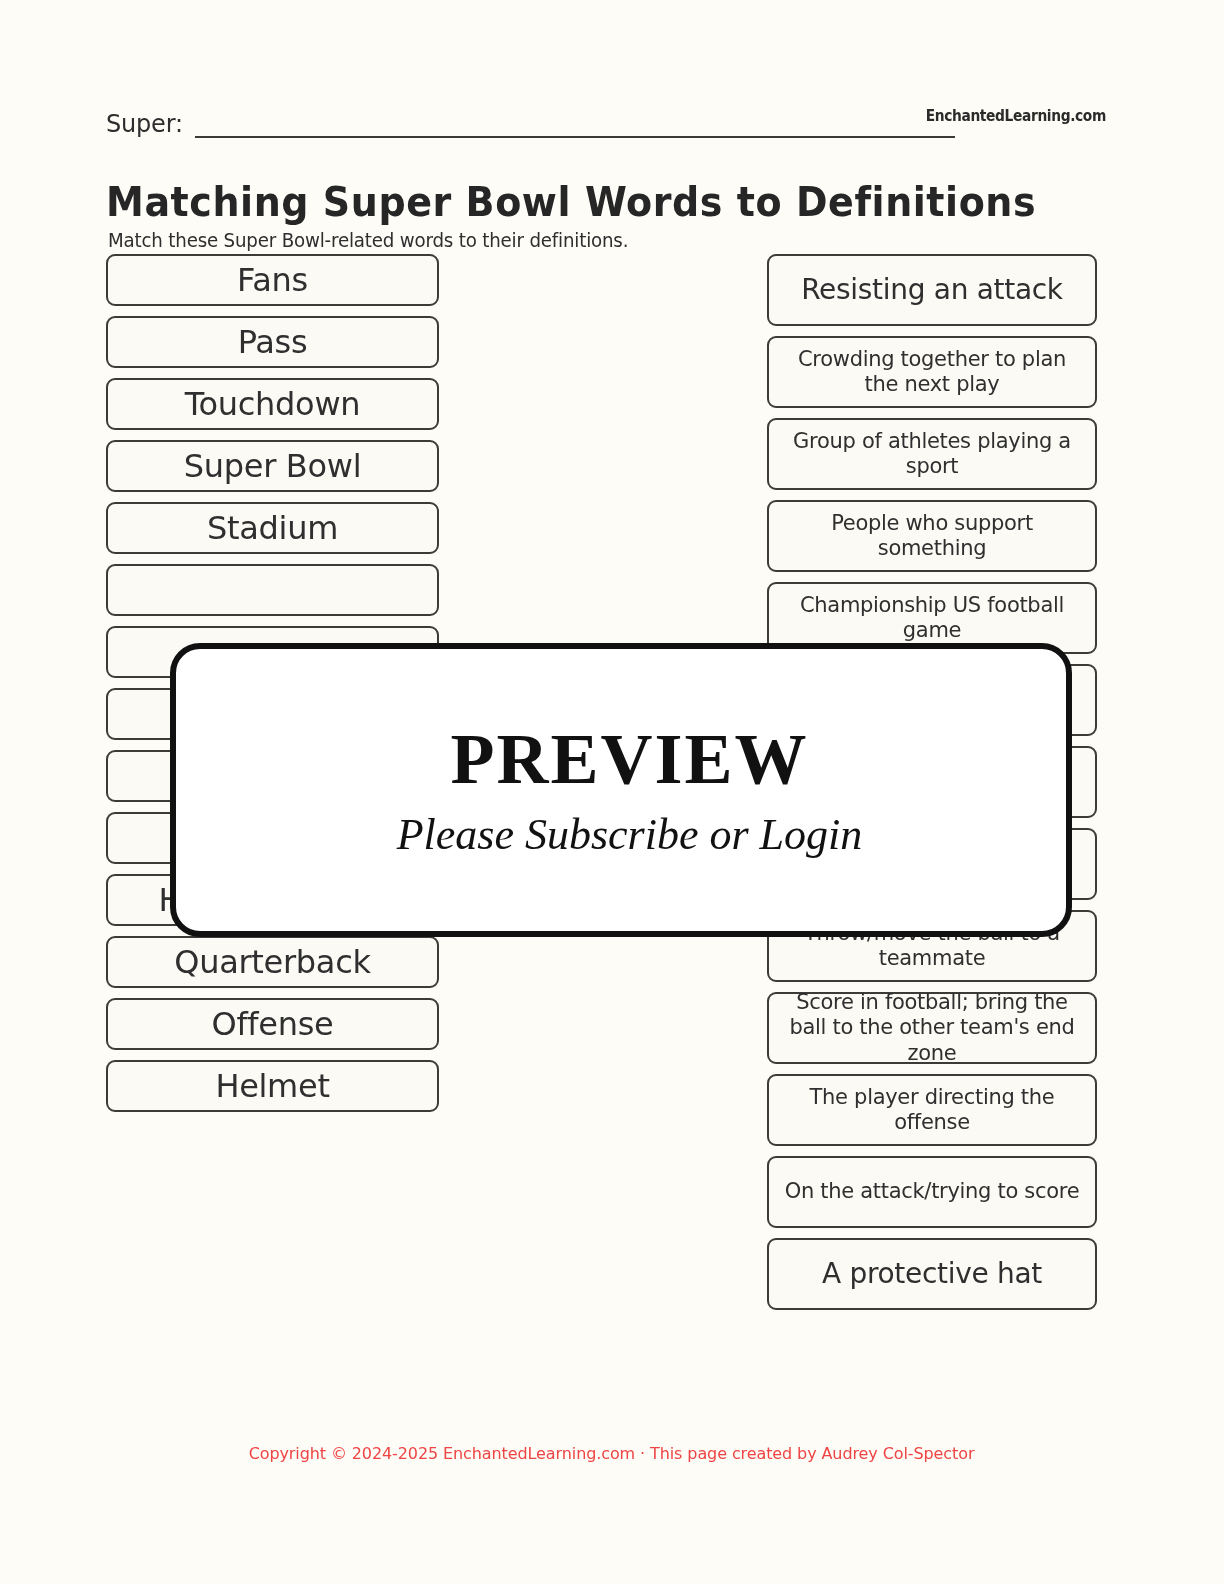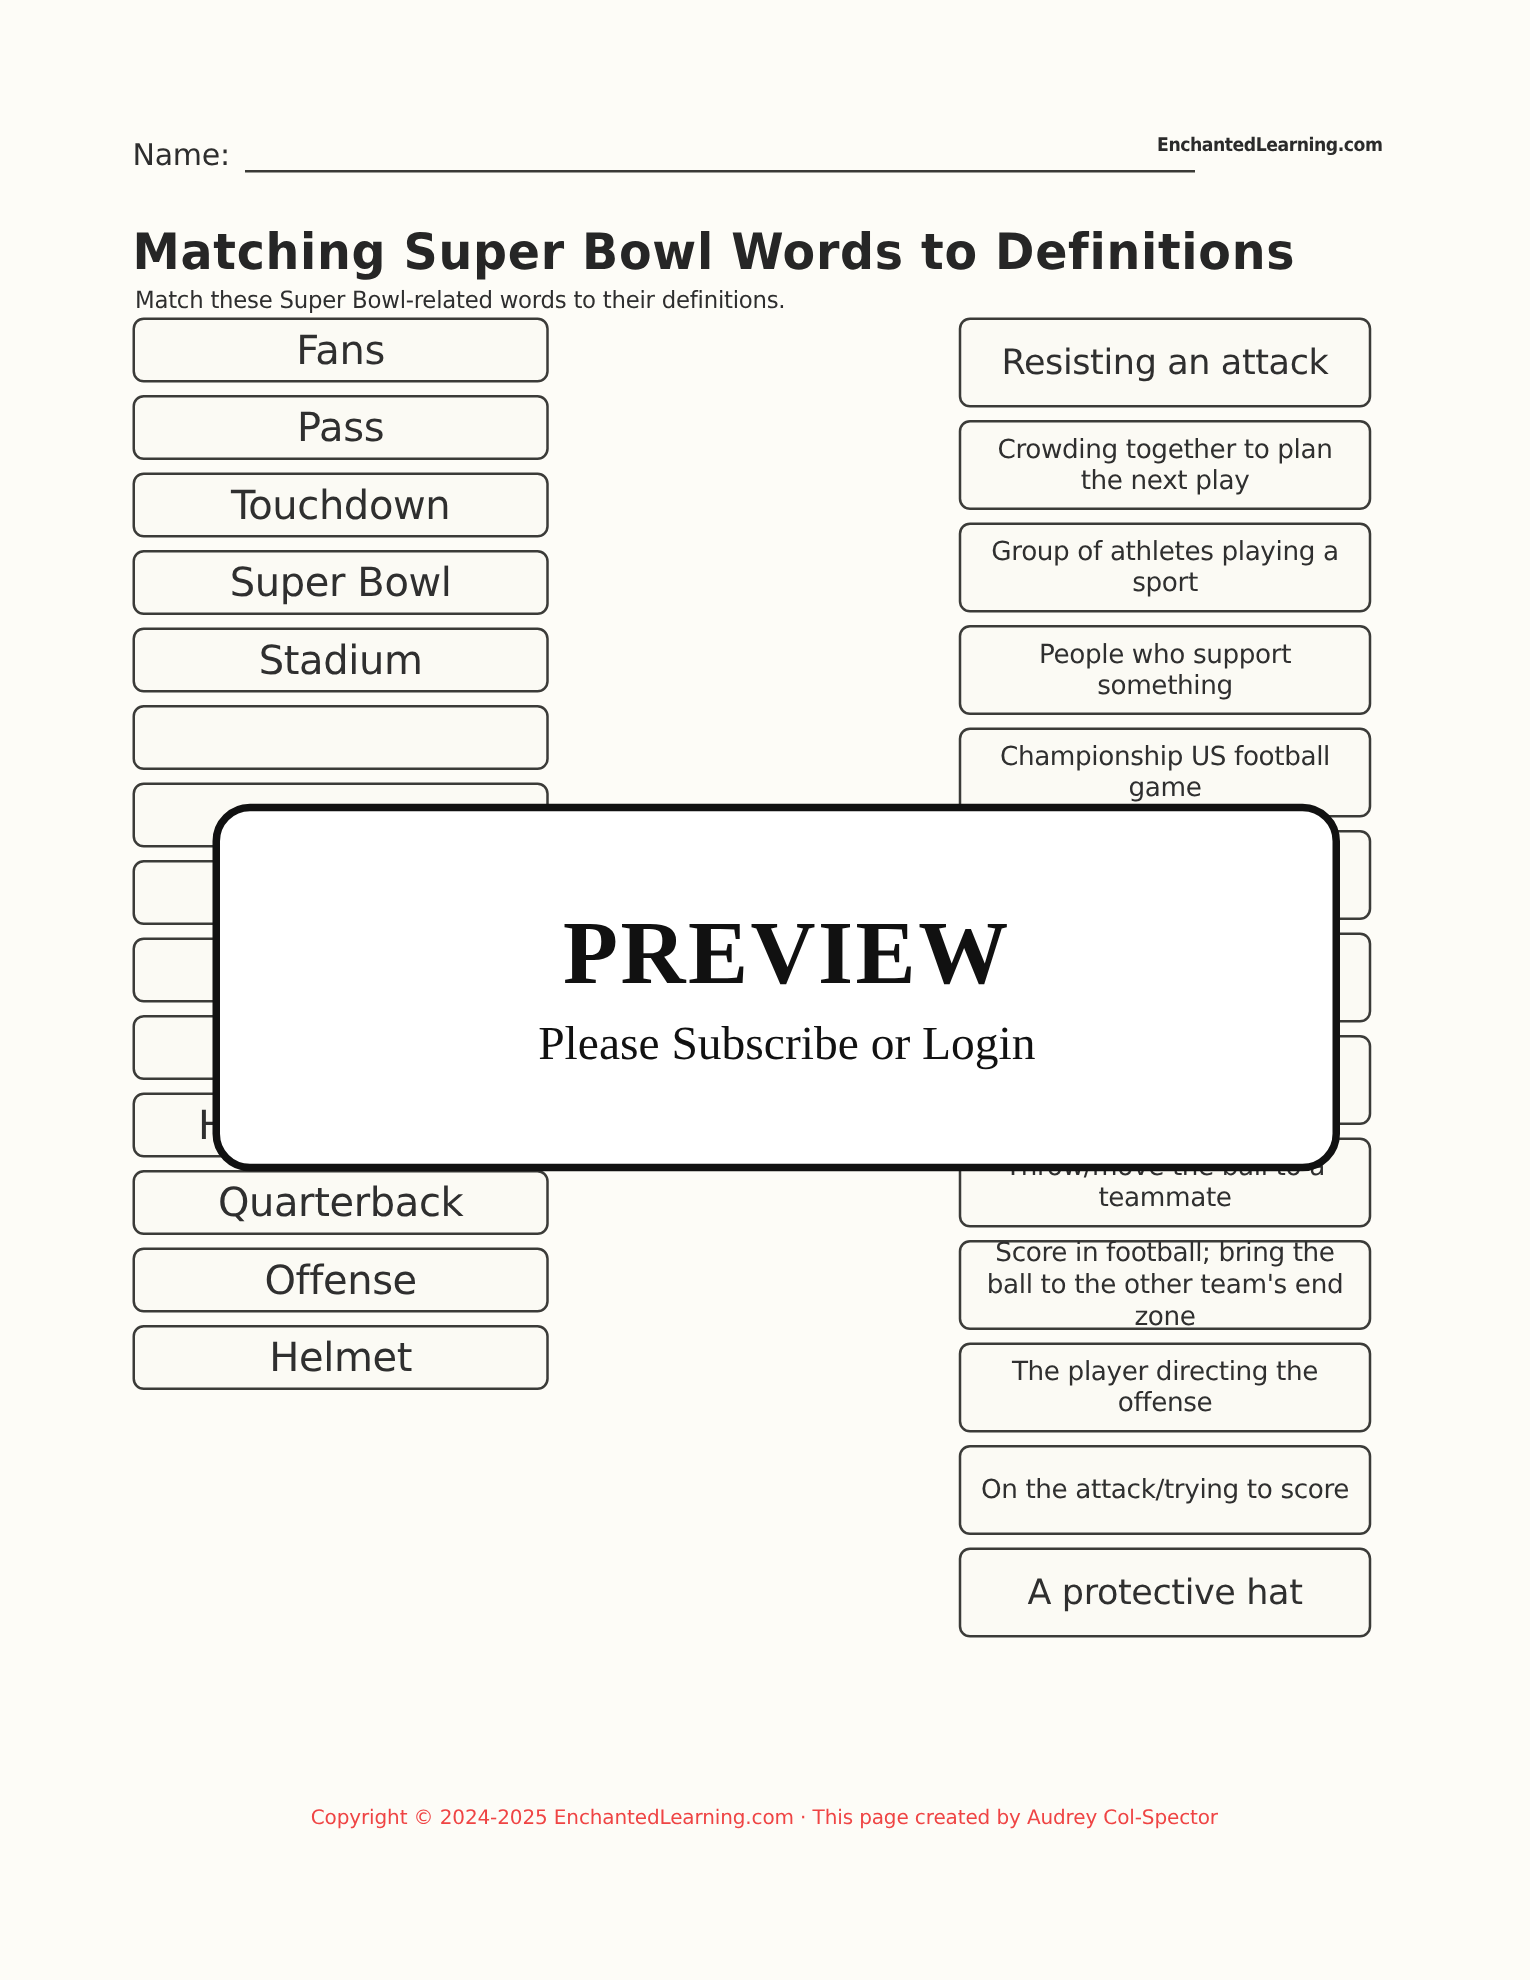--- a/index.html
+++ b/index.html
@@ -145,21 +145,22 @@
   .preview-title {
     font-family: "Liberation Serif", serif;
     font-size: 72px;
     font-weight: bold;
     color: #111111;
     letter-spacing: 2px;
     line-height: 1;
   }
   .preview-sub {
     font-family: "Liberation Serif", serif;
-    font-size: 38px;
+    font-style: italic;
+    font-size: 44px;
     color: #111111;
     line-height: 1;
   }
 
   
   .footer {
     position: absolute;
     left: 0;
     right: 1px;
     top: 1444px;
@@ -169,21 +170,21 @@
     color: #ef4444;
     letter-spacing: -0.1px;
   }
 </style>
 </head>
 <body>
 
 <div class="page">
 
   <div class="name-row">
-    <span class="name-label">Name:</span>
+    <span class="name-label">Super:</span>
     <span class="name-line"></span>
   </div>
 
   <div class="brand">EnchantedLearning.com</div>
 
   <h1 class="title">Matching Super Bowl Words to Definitions</h1>
   <p class="subtitle">Match these Super Bowl-related words to their definitions.</p>
 
   <div class="col col-left" id="words-col">
       <div class="box">Fans</div>

